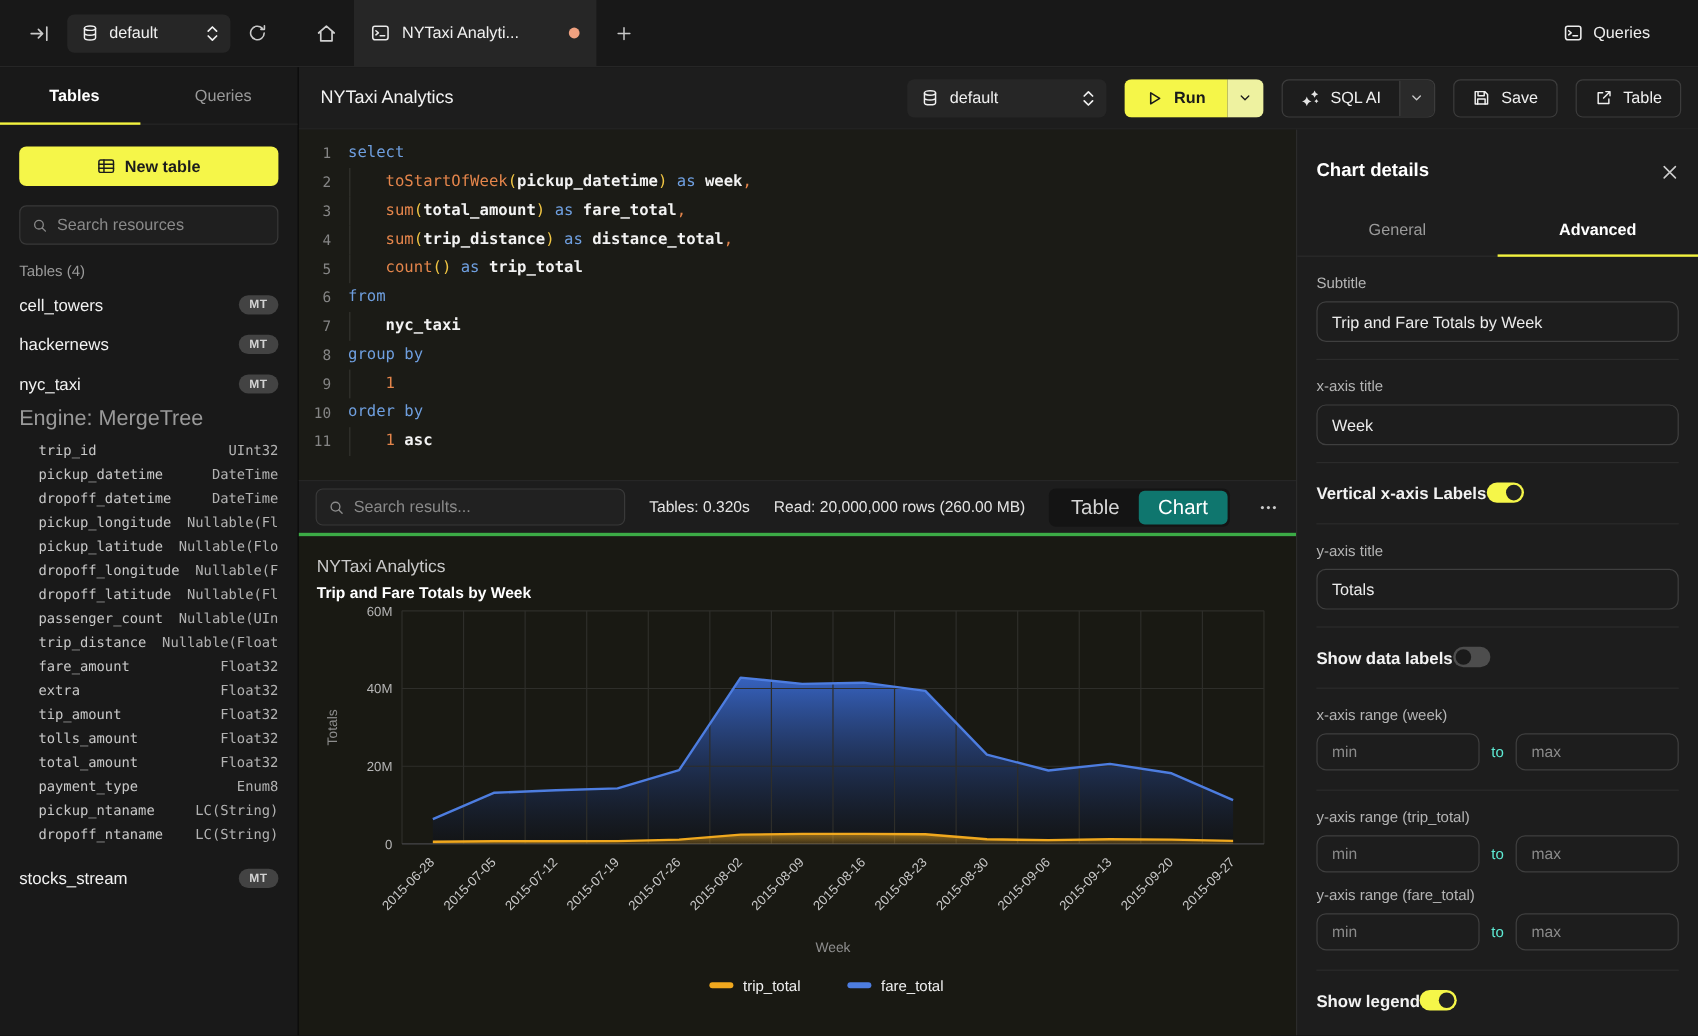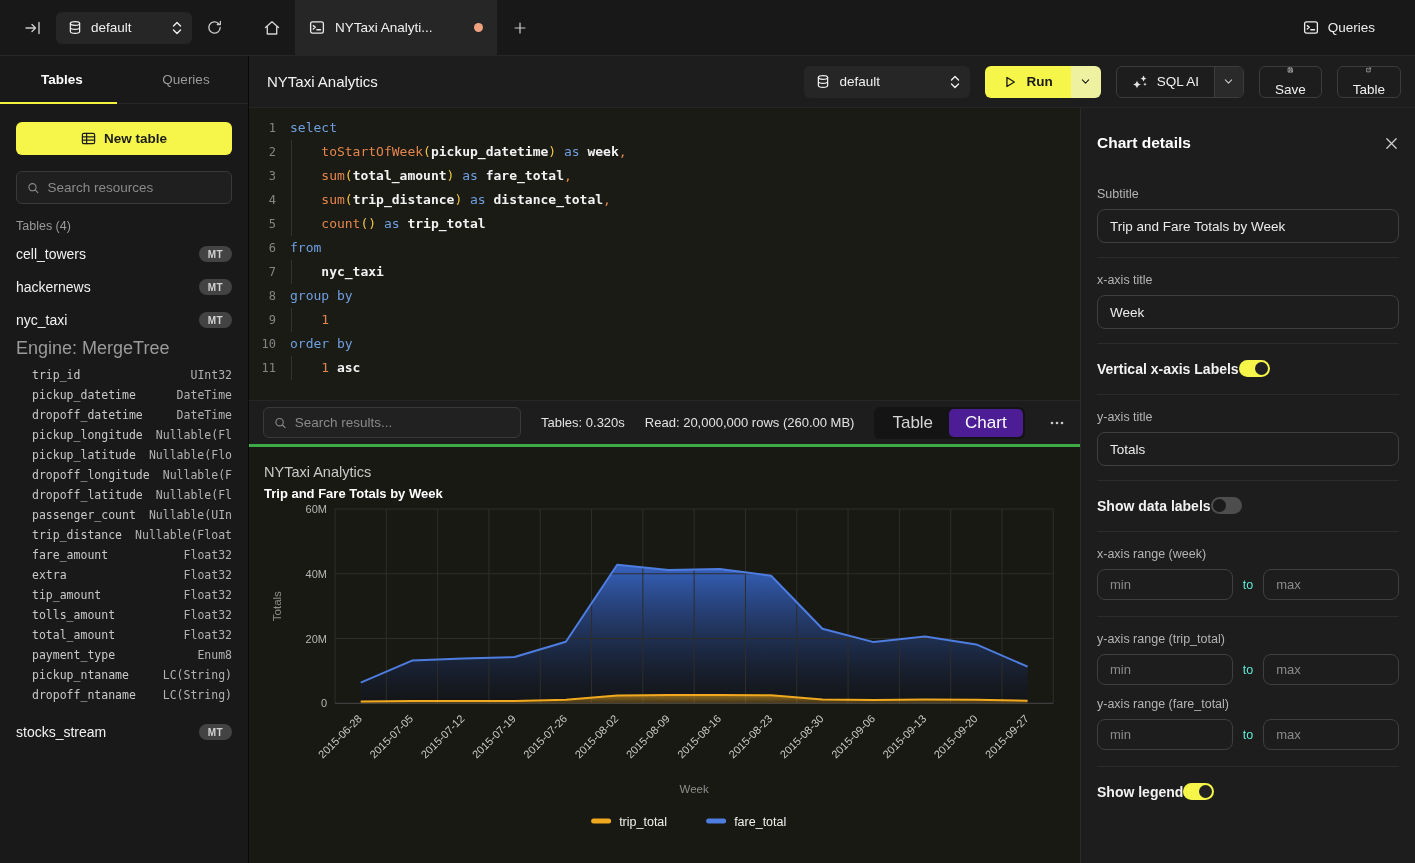--- a/index.html
+++ b/index.html
@@ -50,21 +50,21 @@
 .toolbar { height:52px; flex:none; background:#1d1d1d; border-bottom:1px solid #262626; display:flex; align-items:center; padding:0 14px 0 18px; }
 .toolbar .page-title { font-size:15px; color:#f2f2f2; }
 .toolbar-actions { margin-left:auto; display:flex; align-items:center; gap:15px; }
 .toolbar-actions .select-btn { width:166px; background:#262626; }
 .split-btn { display:flex; align-items:stretch; height:32px; border-radius:6px; overflow:hidden; }
 .run-main { display:flex; align-items:center; gap:9px; background:#f5f649; color:#1a1a1a; border:none; padding:0 18px; font-size:13.5px; font-weight:bold; font-family:inherit; cursor:pointer; }
 .run-caret { width:30px; display:flex; align-items:center; justify-content:center; background:#eef2a0; color:#1a1a1a; border:none; cursor:pointer; }
 .ai-split { border:1px solid #3c3c3c; }
 .ai-main { display:flex; align-items:center; gap:9px; background:transparent; color:#f0f0f0; border:none; padding:0 15px; font-size:13.5px; font-family:inherit; cursor:pointer; }
 .ai-caret { width:29px; display:flex; align-items:center; justify-content:center; background:#2a2a2a; color:#c9c9c9; border:none; border-left:1px solid #3c3c3c; cursor:pointer; }
-.tool-btn { height:32px; display:flex; align-items:center; gap:9px; background:#1d1d1d; color:#f0f0f0; border:1px solid #3c3c3c; border-radius:6px; padding:0 15px; font-size:13.5px; font-family:inherit; cursor:pointer;flex-direction:column; }
+.tool-btn { height:32px; display:flex; align-items:center; gap:9px; background:#1d1d1d; color:#f0f0f0; border:1px solid #3c3c3c; border-radius:6px; padding:0 15px; font-size:13.5px; font-family:inherit; cursor:pointer; }
 
 .workarea { flex:1; display:flex; min-height:0; }
 .left-col { width:831px; flex:none; display:flex; flex-direction:column; }
 
 
 .editor { height:292px; flex:none; background:#1b1b16; padding-top:8px; font-family:"DejaVu Sans Mono",monospace; font-size:13px; overflow:hidden; }
 .code-line { display:flex; line-height:24px; position:relative; }
 .code-line .line-num { width:27px; flex:none; text-align:right; color:#858585; font-size:12px; }
 .code-line .code { padding-left:14px; white-space:pre; }
 .code-line.ind::before { content:''; position:absolute; left:42px; top:0; bottom:0; border-left:1px solid #34342e; }
@@ -75,21 +75,21 @@
 .tok-pun { color:#e4854b; }
 .tok-num { color:#e4854b; }
 .tok-pl { color:#dddddd; }
 
 
 .results-bar { height:44px; flex:none; background:#1d1d1d; border-top:1px solid #262626; display:flex; align-items:center; padding:0 14px; gap:20px; }
 .results-bar .search-box { margin:0; width:258px; height:31px; background:#212121; flex:none; }
 .meta { font-size:13px; color:#e2e2e2; white-space:nowrap; }
 .segmented { margin-left:auto; background:#141414; border-radius:6px; padding:2px; display:flex; height:32px; }
 .seg { display:flex; align-items:center; justify-content:center; padding:0 16px; font-size:17px; color:#d5d5d5; border-radius:5px; cursor:pointer; }
-.seg.active { background:#4c1d95; color:#ffffff; }
+.seg.active { background:#0f766e; color:#ffffff; }
 .ellipsis-btn { color:#c9c9c9; background:none; border:none; cursor:pointer; display:flex; align-items:center; padding:0 4px; }
 .green-line { height:3px; flex:none; background:#3cab46; }
 
 
 .chart-panel { flex:1; background:#191913; position:relative; }
 .chart-panel svg { position:absolute; inset:0; }
 .ct-title { font-size:14.5px; fill:#c9c9c9; font-family:"Liberation Sans",sans-serif; }
 .ct-sub { font-size:13px; font-weight:bold; fill:#ffffff; font-family:"Liberation Sans",sans-serif; }
 .grid-line { stroke:#2e2e2a; stroke-width:1; }
 .axis-zero { stroke:#46464a; stroke-width:1; }
@@ -492,20 +492,24 @@
 
         <aside class="right-panel">
           <div class="panel-header">
             <span class="panel-title">Chart details</span>
             <button class="close-btn">
               <svg class="ic" width="15" height="15" viewBox="0 0 16 16">
                   <path d="M3 3l10 10M13 3L3 13"></path>
                 </svg>
             </button>
           </div>
+          <div class="panel-tabs">
+            <div class="panel-tab">General</div>
+            <div class="panel-tab active">Advanced</div>
+          </div>
           <div class="panel-form">
             <div class="fgroup">
               <div class="flabel">Subtitle</div>
               <input class="finput" type="text" value="Trip and Fare Totals by Week" style="">
             </div>
             <div class="fgroup">
               <div class="flabel">x-axis title</div>
               <input class="finput" type="text" value="Week" style="">
             </div>
             <div class="fgroup tgl">

